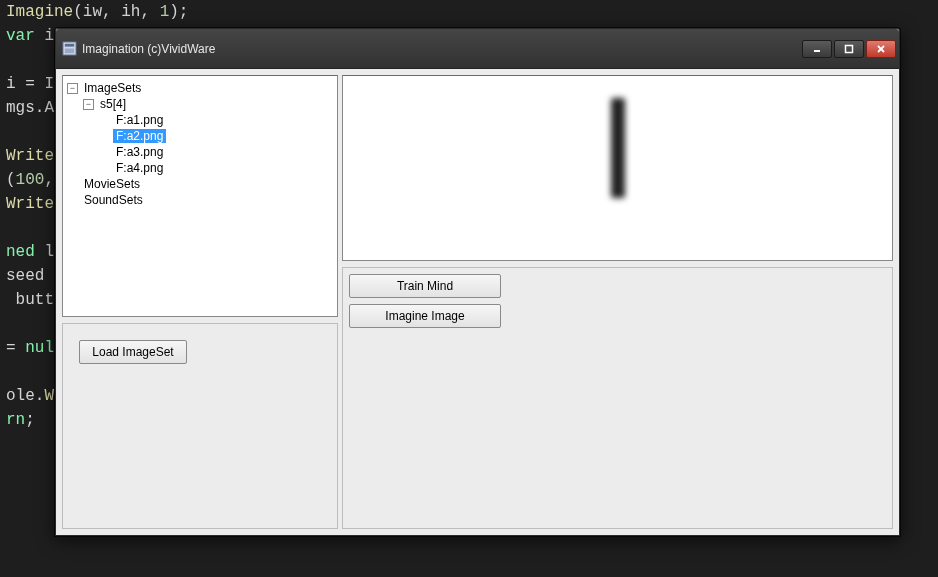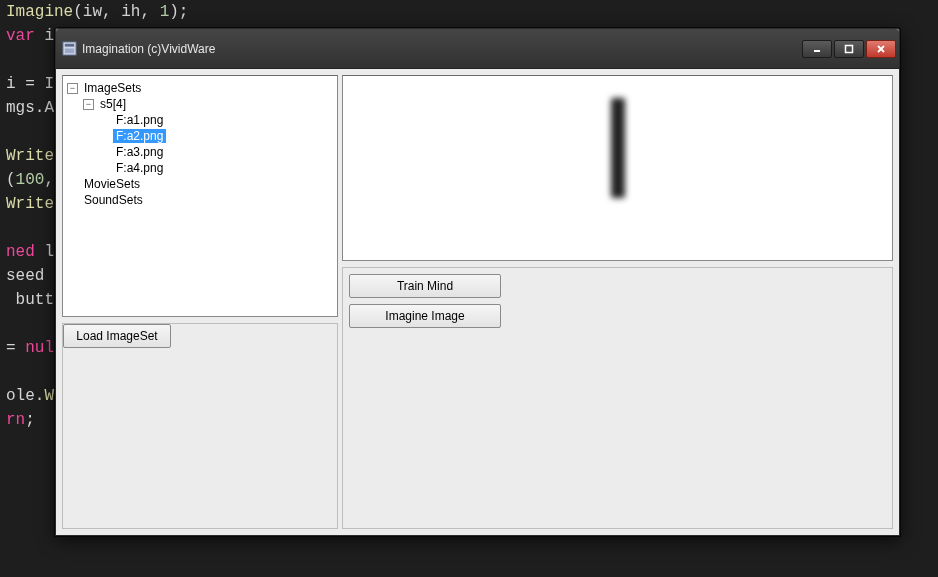--- a/index.html
+++ b/index.html
@@ -10,21 +10,21 @@
   .code-bg {
     position: absolute; inset: 0;
     background: #1e1e1e;
     padding: 0 6px;
     color: #d4d4d4;
     font-family: Consolas, "Courier New", monospace;
     font-size: 16px; line-height: 24px;
     white-space: pre;
     overflow: hidden;
   }
-  .tok-kw   { color: #ec4899; }
+  .tok-kw   { color: #86efac; }
   .tok-type { color: #4ec9b0; }
   .tok-num  { color: #b5cea8; }
   .tok-func { color: #dcdcaa; }
   .tok-plain{ color: #d4d4d4; }
 
   
   .window {
     position: absolute;
     left: 55px; top: 28px;
     width: 845px; height: 508px;
@@ -93,21 +93,21 @@
   }
   .exp.blank { border-color: transparent; background: transparent; }
   .node-label { padding: 0 3px; white-space: nowrap; }
   .node.selected .node-label { background:#3399ff; color:#fff; }
   .leaf-indent { width: 14px; display:inline-block; }
 
   .left-lower {
     flex: 1;
     border: 1px solid #bdbdbd;
     background: #ececec;
-    padding: 0;
+    padding: 16px;
   }
 
   .wf-button {
     height: 24px;
     background: linear-gradient(#f6f6f6,#e3e3e3);
     border: 1px solid #8a8a8a;
     border-radius: 2px;
     font-size: 12px;
     display: flex; align-items: center; justify-content: center;
     cursor: pointer;

